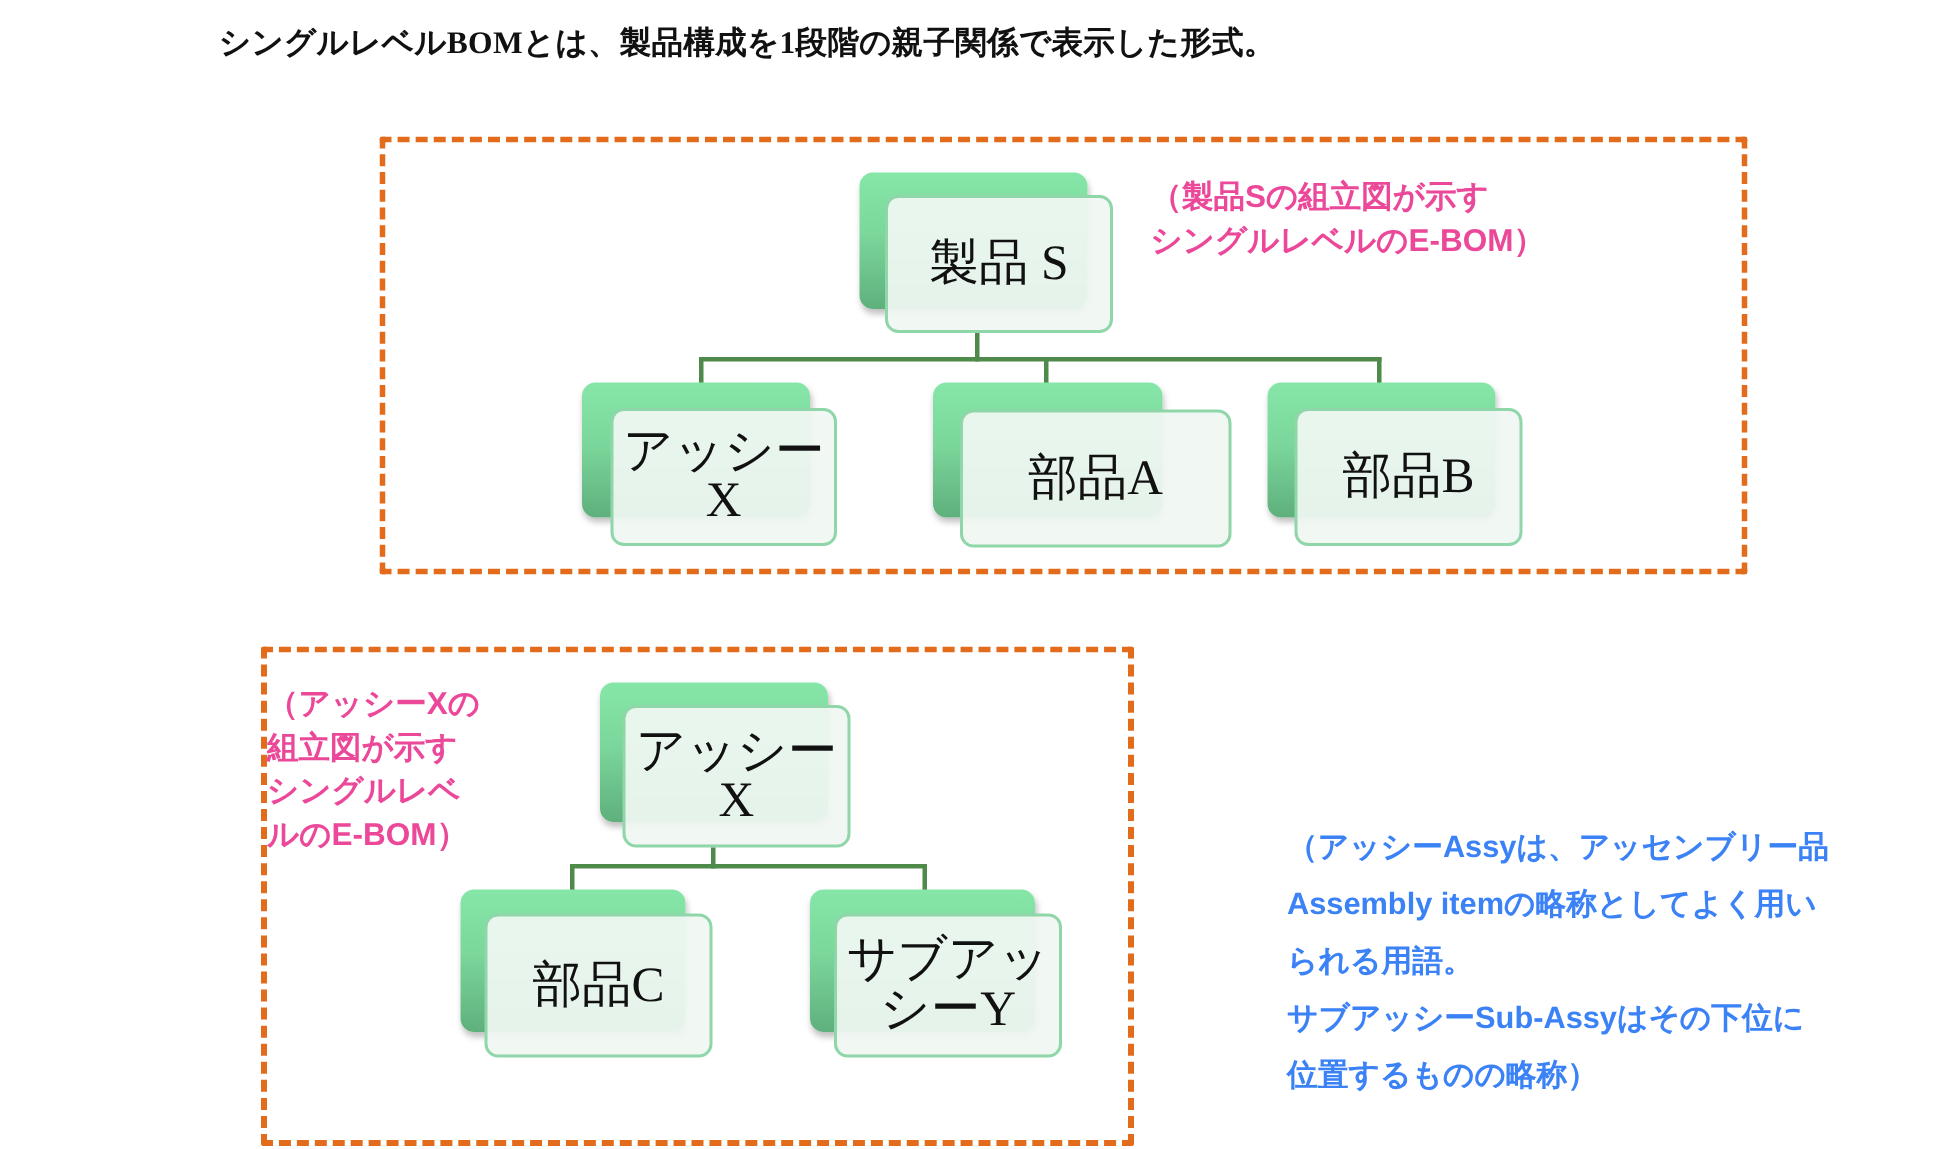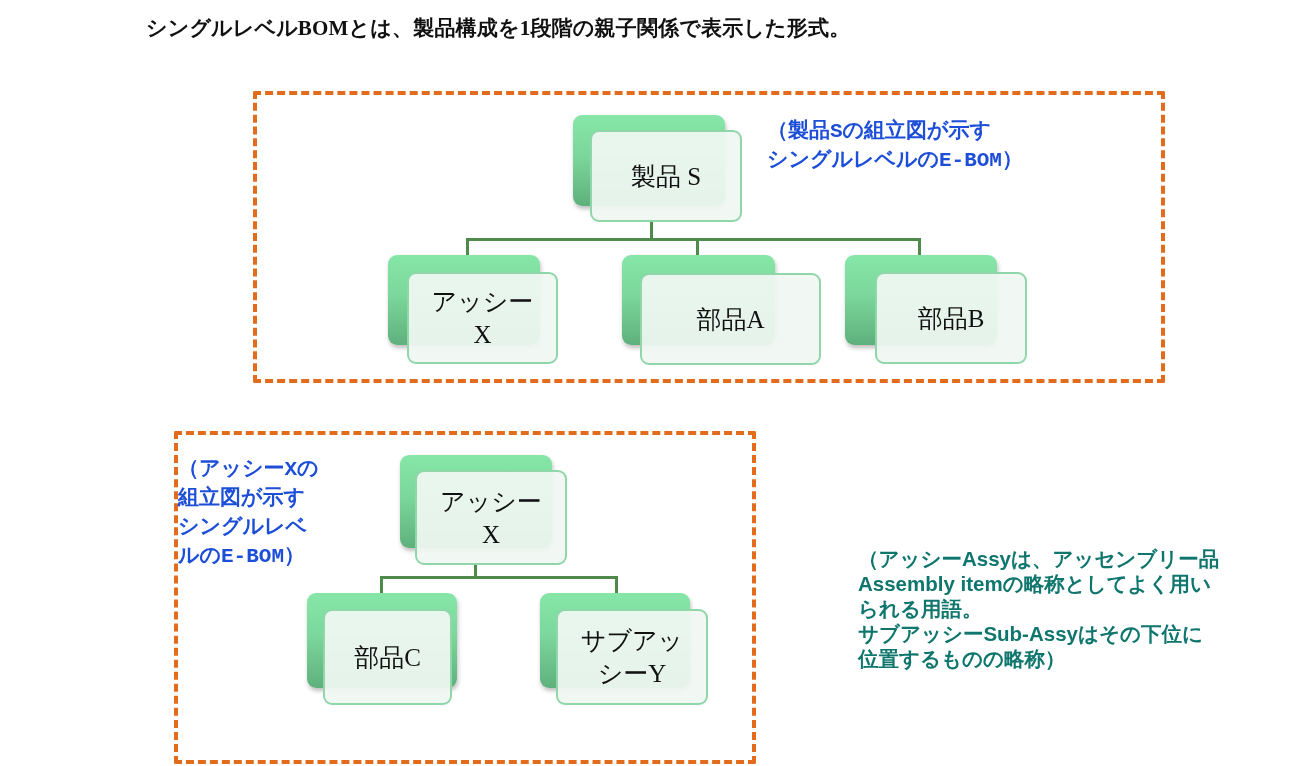--- a/index.html
+++ b/index.html
@@ -8,26 +8,26 @@
   .heading { position: absolute; left: 146px; top: 14px; font-size: 21px; color: #111;
              font-family: Liberation Serif, serif; font-weight: bold;
              letter-spacing: 0.2px; white-space: nowrap; }
   .dash-frame { position: absolute; border: 4px dashed #e36c1c; box-sizing: border-box; border-radius: 2px; }
   .node-back { position: absolute; border-radius: 9px;
                background: linear-gradient(to bottom, #86e6a8 0%, #7bd79b 45%, #5fb07c 100%);
                box-shadow: 1px 3px 4px rgba(0,0,0,0.25); }
   .node-front { position: absolute; border-radius: 9px; box-sizing: border-box;
                 border: 2px solid #8fd6a8; background: rgba(240,248,243,0.93);
                 display: flex; align-items: center; justify-content: center; text-align: center;
-                font-size: 25px; line-height: 33px; color: #111; }
+                font-size: 33px; line-height: 33px; color: #111; }
   .node-front span { white-space: pre-line; }
   .conn { position: absolute; background: #4e8a4a; }
   .note { position: absolute; font-size: 21px; line-height: 29px; white-space: pre-line; }
-  .note.orange { color: #1d4ed8; font-family: Liberation Mono, monospace; font-weight: bold; }
-  .note.blue { color: #0f766e; font-family: "Liberation Sans", "DejaVu Sans", sans-serif; font-weight: bold; font-size: 20.5px; line-height: 25px; }
+  .note.orange { color: #ec4899; font-family: Liberation Sans, sans-serif; font-weight: bold; }
+  .note.blue { color: #3b82f6; font-family: "Liberation Sans", "DejaVu Sans", sans-serif; font-weight: bold; font-size: 20.5px; line-height: 38px; }
 </style>
 </head>
 <body>
 
 <div class="heading">シングルレベルBOMとは、製品構成を1段階の親子関係で表示した形式。</div>
 
 <div class="dash-frame" style="left:253px; top:91px; width:912px; height:292px;"></div>
 
 <div class="note orange" style="left:767px; top:117px;">（製品Sの組立図が示す
 シングルレベルのE-BOM）</div>
@@ -55,21 +55,21 @@
 
 <div>
   <div class="node-back" style="left:622px; top:255px; width:153px; height:90px;"></div>
   <div class="node-front" style="left:640px; top:273px; width:181px; height:92px;">
     <span>部品A</span>
   </div>
 </div>
 
 <div>
   <div class="node-back" style="left:845px; top:255px; width:152px; height:90px;"></div>
-  <div class="node-front" style="left:863px; top:272px; width:152px; height:92px;margin-left:12px;">
+  <div class="node-front" style="left:863px; top:272px; width:152px; height:92px;">
     <span>部品B</span>
   </div>
 </div>
 
 <div class="dash-frame" style="left:174px; top:431px; width:582px; height:333px;"></div>
 
 <div class="note orange" style="left:178px; top:455px;">（アッシーXの
 組立図が示す
 シングルレベ
 ルのE-BOM）</div>
@@ -82,21 +82,21 @@
   </div>
 </div>
 
 <div class="conn" style="left:474px; top:565px; width:3px; height:14px;"></div>
 <div class="conn" style="left:380px; top:576px; width:238px; height:3px;"></div>
 <div class="conn" style="left:380px; top:576px; width:3px; height:18px;"></div>
 <div class="conn" style="left:615px; top:576px; width:3px; height:18px;"></div>
 
 <div>
   <div class="node-back" style="left:307px; top:593px; width:150px; height:95px;"></div>
-  <div class="node-front" style="left:323px; top:609px; width:129px; height:96px;">
+  <div class="node-front" style="left:323px; top:609px; width:152px; height:96px;">
     <span>部品C</span>
   </div>
 </div>
 
 <div>
   <div class="node-back" style="left:540px; top:593px; width:150px; height:95px;"></div>
   <div class="node-front" style="left:556px; top:609px; width:152px; height:96px;">
     <span>サブアッ
 シーY</span>
   </div>

